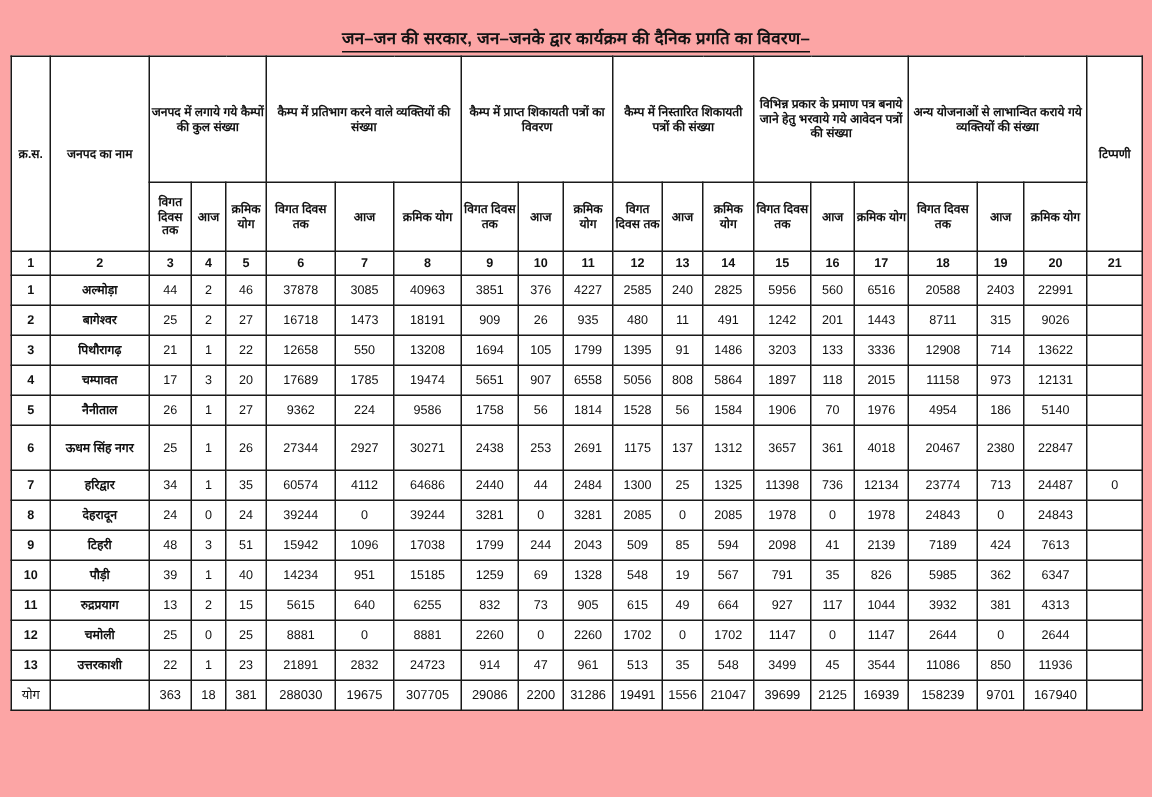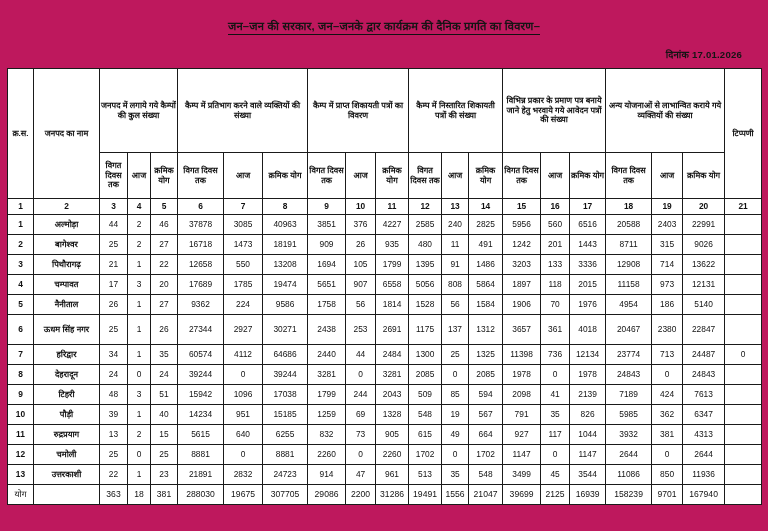--- a/index.html
+++ b/index.html
@@ -11,21 +11,21 @@
   body {
     background: #c3c3c3;
     font-family: "Liberation Sans", "DejaVu Sans", sans-serif;
     color: #0c0c0c;
   }
 
   .page {
     position: relative;
     width: 768px;
     height: 531px;
-    background: #be185d;
+    background: #fca5a5;
     padding: 0;
   }
 
   
   .doc-header {
     padding: 16px 0 2px 0;
     text-align: center;
   }
   .doc-title {
     display: inline-block;
@@ -114,23 +114,20 @@
 </style>
 </head>
 <body>
 
 <div class="page">
 
   <div class="doc-header">
     <div class="doc-title">जन–जन की सरकार, जन–जनके द्वार कार्यक्रम की दैनिक प्रगति का विवरण–</div>
   </div>
 
-  <div class="doc-date-row">
-    <span class="doc-date">दिनांक 17.01.2026</span>
-  </div>
 
   <div class="table-wrap">
     <table class="grid">
       <colgroup>
         <col style="width:26px">
           <col style="width:66px">
         <col style="width:28px">
           <col style="width:23px">
           <col style="width:27px">
         <col style="width:46px">

